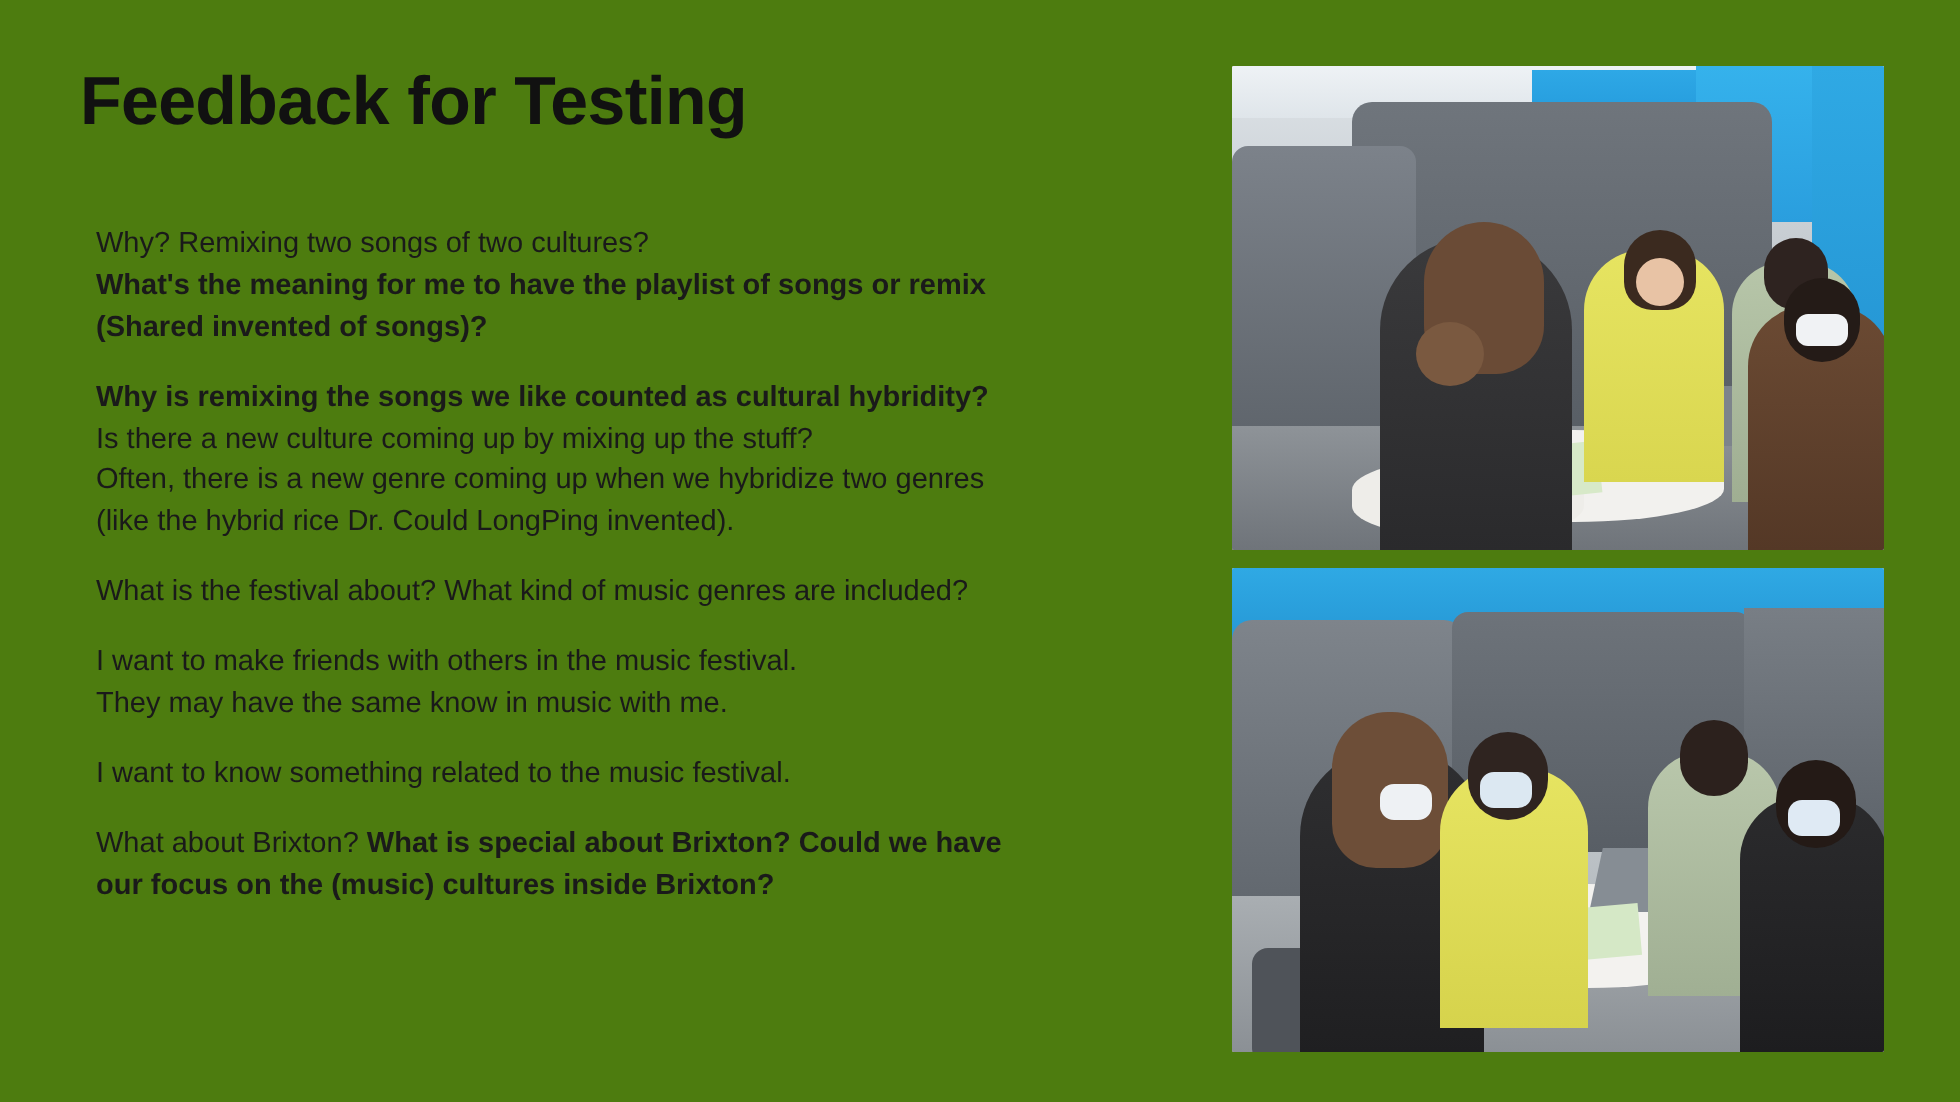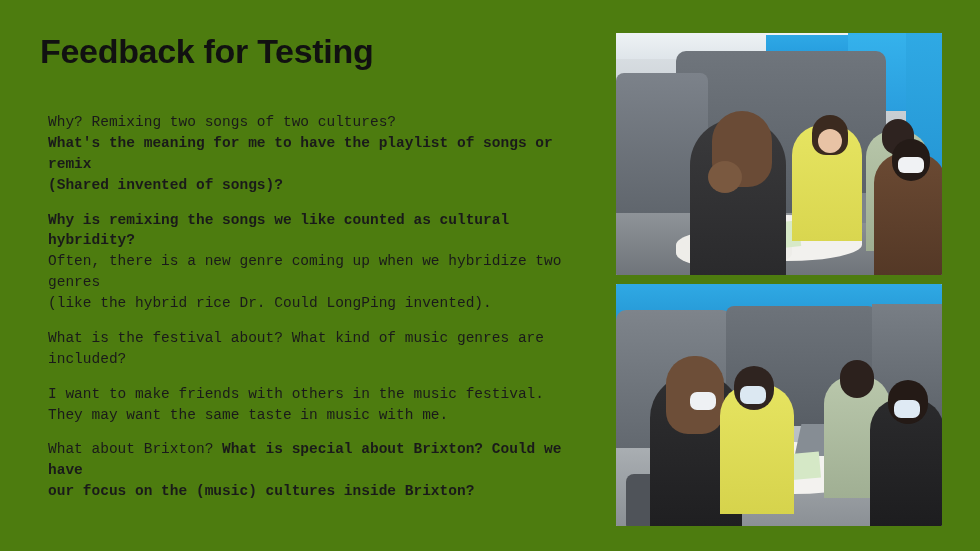--- a/index.html
+++ b/index.html
@@ -40,21 +40,20 @@
     color: #1a1a1a;
   }
   .para {
     margin: 0 0 14px 0;
   }
   .para:last-child {
     margin-bottom: 16px;
   }
   .para .line {
     display: block;
-    font-family: Liberation Mono, monospace;
   }
   .bold {
     font-weight: bold;
   }
   .photos {
     position: absolute;
     left: 616px;
     top: 33px;
     width: 326px;
     display: flex;
@@ -354,34 +353,36 @@
   <div class="body-text">
 
     <p class="para">
       <span class="line">Why? Remixing two songs of two cultures?</span>
       <span class="line bold">What's the meaning for me to have the playlist of songs or remix</span>
       <span class="line bold">(Shared invented of songs)?</span>
     </p>
 
     <p class="para">
       <span class="line bold">Why is remixing the songs we like counted as cultural hybridity?</span>
+      <span class="line">Is there a new culture coming up by mixing up the stuff?</span>
       <span class="line">Often, there is a new genre coming up when we hybridize two genres</span>
       <span class="line">(like the hybrid rice Dr. Could LongPing invented).</span>
     </p>
 
     <p class="para">
       <span class="line">What is the festival about? What kind of music genres are included?</span>
     </p>
 
     <p class="para">
       <span class="line">I want to make friends with others in the music festival.</span>
-      <span class="line">They may want the same taste in music with me.</span>
-    </p>
-
-    <p class="para">
+      <span class="line">They may have the same know in music with me.</span>
+    </p>
+
+    <p class="para">
+      <span class="line">I want to know something related to the music festival.</span>
     </p>
 
     <p class="para">
       <span class="line"><span>What about Brixton? </span><span class="bold">What is special about Brixton? Could we have</span></span>
       <span class="line bold">our focus on the (music) cultures inside Brixton?</span>
     </p>
 
   </div>
 
   <div class="photos">

